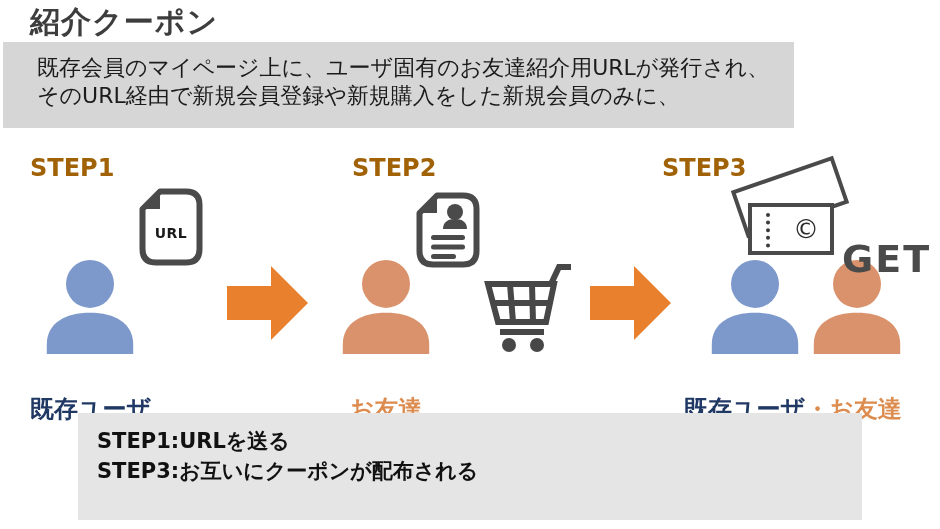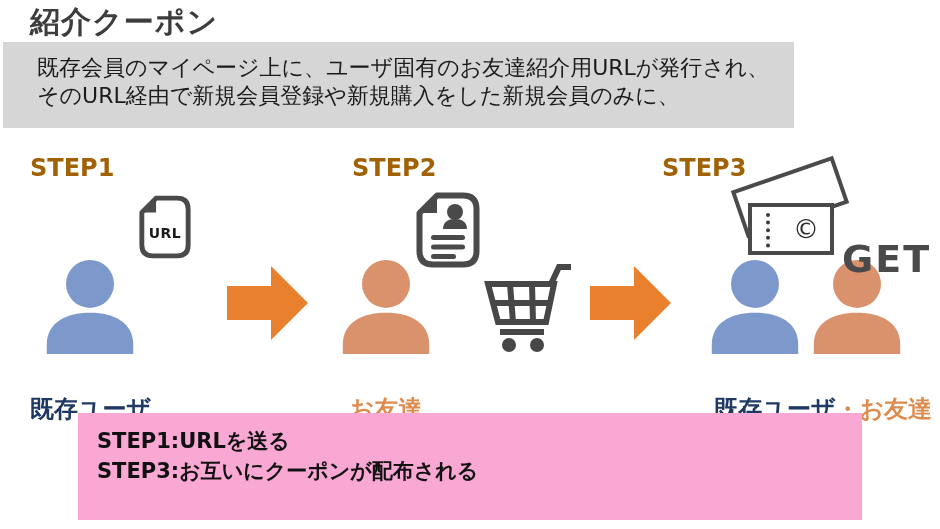--- a/index.html
+++ b/index.html
@@ -23,31 +23,31 @@
 
   .person { position:absolute; top:258px; width:96px; height:96px; }
   .person svg { width:100%; height:100%; display:block; }
   .person.blue   circle, .person.blue   path { fill:#7D99CB; }
   .person.orange circle, .person.orange path { fill:#D9926B; }
   .p1 { left:42px; } .p2 { left:338px; } .p3 { left:707px; } .p4 { left:809px; }
 
   .person-label { position:absolute; top:353px; font-size:24px; font-weight:bold; white-space:nowrap;margin-top:40px; }
   .lbl-existing { left:30px; color:#1F3864; }
   .lbl-friend   { left:336px; width:100px; text-align:center; color:#DD8C4F; }
-  .lbl-step3    { left:700px; width:232px; text-align:right; }
+  .lbl-step3    { left:684px; width:232px; text-align:left; }
   .lbl-step3 .navy   { color:#1F3864; }
   .lbl-step3 .orange { color:#DD8C4F; }
 
   .arrow { position:absolute; top:265px; width:82px; height:76px; }
   .arrow svg { width:100%; height:100%; display:block; }
   .a1 { left:227px; } .a2 { left:590px; }
 
   .doc-icon { position:absolute; }
   .doc-icon svg { width:100%; height:100%; display:block; }
-  .url-doc { left:139px; top:188px; width:52px; height:78px; }
+  .url-doc { left:139px; top:188px; width:64px; height:78px; }
   .reg-doc { left:416px; top:192px; width:64px; height:76px; }
   .url-doc .doc-text {
     position:absolute; left:0; top:37px; width:100%; text-align:center;
     font-size:14px; font-weight:bold; color:#1a1a1a; letter-spacing:0.5px;
   }
   .cart { position:absolute; left:478px; top:262px; width:95px; height:92px; }
   .cart svg { width:100%; height:100%; display:block; }
 
   .coupon-group { position:absolute; left:700px; top:160px; width:235px; height:100px; }
   .ticket-back {
@@ -63,21 +63,21 @@
     position:absolute; left:30px; top:0; width:48px; height:44px;
     display:flex; align-items:center; justify-content:center;
     font-size:26px; color:#2c2c2c;
   }
   .get-label {
     position:absolute; left:142px; top:36px;
     font-size:38px; font-weight:bold; color:#4a4a4a; letter-spacing:2px; z-index:3;margin-top:41px;
   }
   .summary-box {
     position:absolute; left:78px; top:413px; width:784px; height:107px;
-    background:#f9a8d4; box-sizing:border-box; padding:13px 0 0 19px;
+    background:#e5e5e5; box-sizing:border-box; padding:13px 0 0 19px;
     font-size:21px; font-weight:bold; color:#111111; line-height:30px;
   }
 </style>
 </head>
 <body>
 
 <div class="stage">
 
   <div class="page-title">紹介クーポン</div>
 

